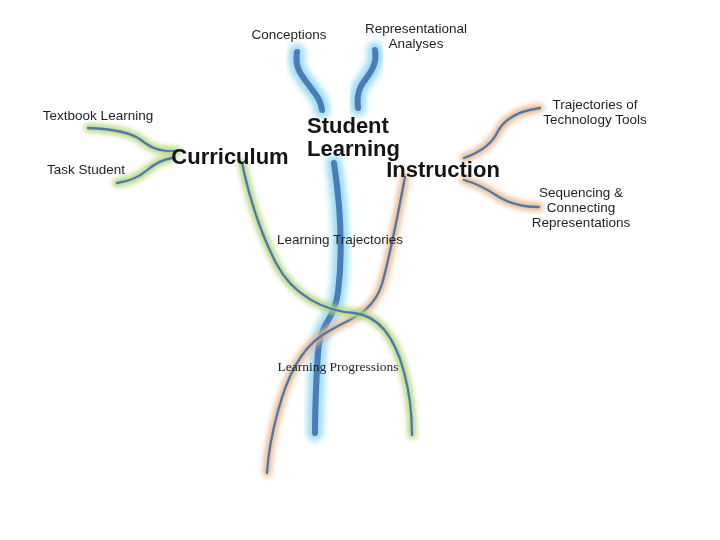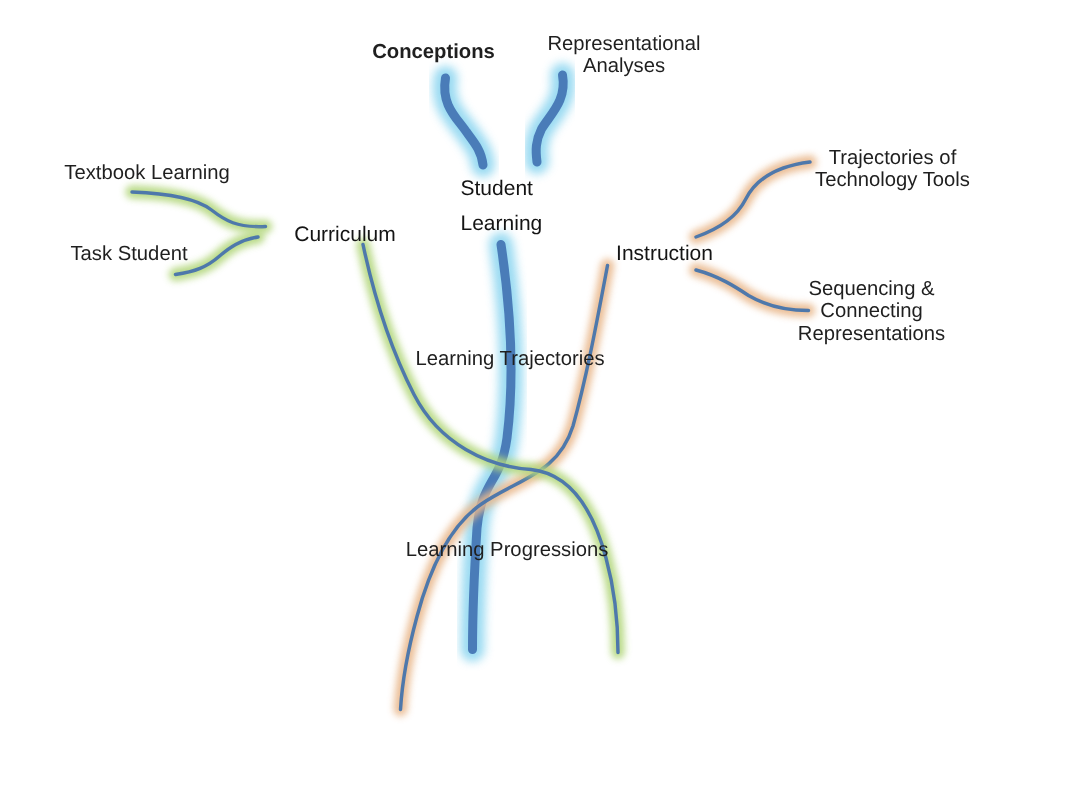--- a/index.html
+++ b/index.html
@@ -6,21 +6,21 @@
   .stage{
     position:relative;width:720px;height:540px;background:#ffffff;overflow:hidden;
     font-family:"Liberation Sans", sans-serif;
   }
   .stage svg{position:absolute;left:0;top:0;}
   .label{
     position:absolute;color:#1f1f1f;font-size:13.5px;line-height:15px;
     white-space:pre-line;text-align:center;transform:translate(-50%,-50%);
   }
   .hub{
-    font-weight:normal;font-size:14px;line-height:23px;color:#141414;
+    font-weight:bold;font-size:22px;line-height:23px;color:#141414;
   }
   .hub.left-aligned{transform:none;text-align:left;}
   .core{fill:none;stroke-linecap:round;}
   .glow{fill:none;stroke-linecap:round;}
 </style>
 </head>
 <body>
 
 <div class="stage">
 
@@ -72,26 +72,26 @@
       <path class="glow" filter="url(#soft)" stroke-width="9" opacity="0.9" d="M 172,158 C 160,160 153,165 146,171 C 138,178 130,181 117,183" stroke="#b3d77d"></path>
       <path class="core" stroke-width="2.3" d="M 172,158 C 160,160 153,165 146,171 C 138,178 130,181 117,183" stroke="#4e78ab"></path>
     </g>
   </svg>
 
   <div class="label hub left-aligned" style="left:307px;top:114px;">Student
 Learning</div>
   <div class="label hub" style="left:230px;top:156px;">Curriculum</div>
   <div class="label hub" style="left:443px;top:169px;">Instruction</div>
 
-  <div class="label" style="left:289px;top:34px;font-weight:bold;">Conceptions</div>
+  <div class="label" style="left:289px;top:34px;">Conceptions</div>
   <div class="label" style="left:416px;top:36px;">Representational
 Analyses</div>
   <div class="label" style="left:98px;top:115px;">Textbook Learning</div>
   <div class="label" style="left:86px;top:169px;">Task Student</div>
   <div class="label" style="left:595px;top:112px;">Trajectories of
 Technology Tools</div>
   <div class="label" style="left:581px;top:207px;">Sequencing &amp;
 Connecting
 Representations</div>
   <div class="label" style="left:340px;top:239px;">Learning Trajectories</div>
-  <div class="label" style="left:338px;top:366px;">Learning Progressions</div>
+  <div class="label" style="left:338px;top:366px;font-family:Liberation Serif, serif;">Learning Progressions</div>
 
 </div>
 
 </body></html>

